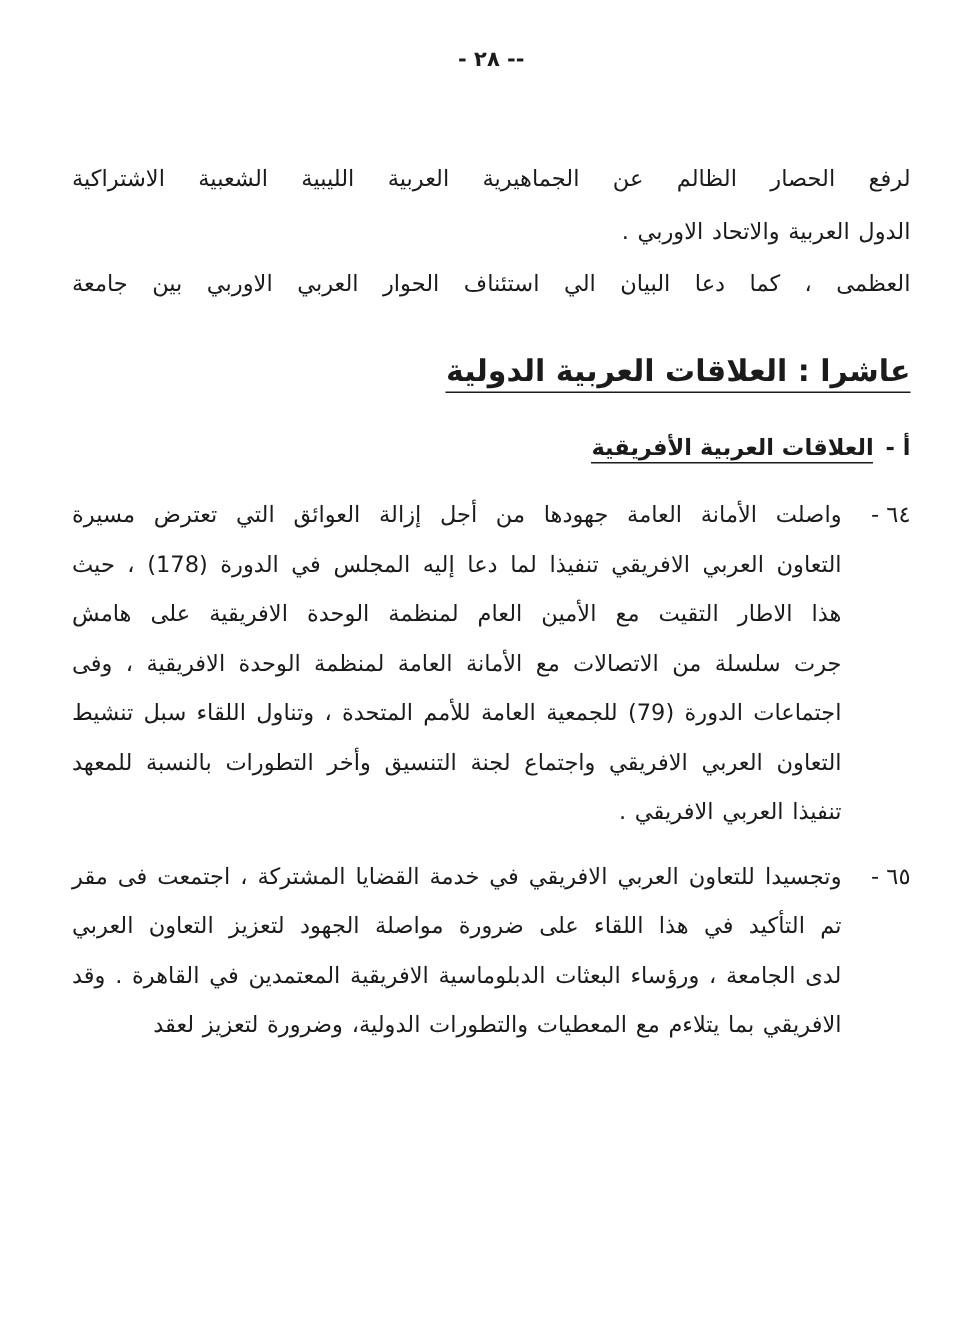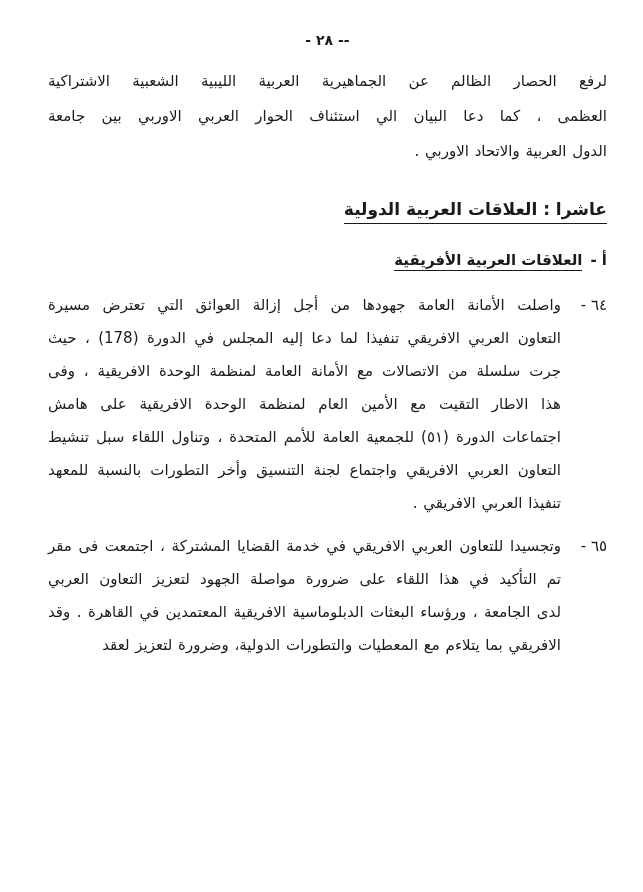--- a/index.html
+++ b/index.html
@@ -21,37 +21,37 @@
   }
   .page-number {
     direction: ltr;
     text-align: center;
     font-size: 14px;
     line-height: 20px;
     letter-spacing: 2px;
     font-weight: bold;
   }
   .intro {
-    margin-top: 14px;
+    margin-top: 52px;
     font-size: 15px;
     line-height: 35px;
   }
   .ln {
     text-align: justify;
     text-align-last: justify;
     word-spacing: 1px;
   }
   .ln-last {
     text-align: right;
     text-align-last: right;
   }
   .heading {
     margin-top: 30px;
     text-align: right;
-    font-size: 17px;
+    font-size: 20px;
     font-weight: bold;
     line-height: 20px;
   }
   .heading .u {
     display: inline-block;
     border-bottom: 1.6px solid #1b1b1b;
     padding-bottom: 4px;
   }
   .subheading {
     margin-top: 26px;
@@ -89,40 +89,40 @@
 </style>
 </head>
 <body>
 
 <div class="page">
 
   <div class="page-number">- ٢٨ --</div>
 
   <div class="intro">
     <div class="ln">لرفع الحصار الظالم عن الجماهيرية العربية الليبية الشعبية الاشتراكية</div>
+    <div class="ln ln-last">الدول العربية والاتحاد الاوربي .</div>
     <div class="ln">العظمى ، كما دعا البيان الي استئناف الحوار العربي الاوربي بين جامعة</div>
-    <div class="ln ln-last">الدول العربية والاتحاد الاوربي .</div>
   </div>
 
   <div class="heading">
     <span class="u">عاشرا : العلاقات العربية الدولية</span>
   </div>
 
   <div class="subheading">
     <span class="marker">أ -</span><span class="u">العلاقات العربية الأفريقية</span>
   </div>
 
   <div class="item item-64">
     <div class="item-number">٦٤ -</div>
     <div class="item-body">
       <div class="ln">واصلت الأمانة العامة جهودها من أجل إزالة العوائق التي تعترض مسيرة</div>
       <div class="ln">التعاون العربي الافريقي تنفيذا لما دعا إليه المجلس في الدورة (178) ، حيث</div>
+      <div class="ln">هذا الاطار التقيت مع الأمين العام لمنظمة الوحدة الافريقية على هامش</div>
       <div class="ln">جرت سلسلة من الاتصالات مع الأمانة العامة لمنظمة الوحدة الافريقية ، وفى</div>
-      <div class="ln">هذا الاطار التقيت مع الأمين العام لمنظمة الوحدة الافريقية على هامش</div>
-      <div class="ln">اجتماعات الدورة (٥١) للجمعية العامة للأمم المتحدة ، وتناول اللقاء سبل تنشيط</div>
+      <div class="ln">اجتماعات الدورة (79) للجمعية العامة للأمم المتحدة ، وتناول اللقاء سبل تنشيط</div>
       <div class="ln">التعاون العربي الافريقي واجتماع لجنة التنسيق وأخر التطورات بالنسبة للمعهد</div>
       <div class="ln ln-last">تنفيذا العربي الافريقي .</div>
     </div>
   </div>
 
   <div class="item item-65">
     <div class="item-number">٦٥ -</div>
     <div class="item-body">
       <div class="ln">وتجسيدا للتعاون العربي الافريقي في خدمة القضايا المشتركة ، اجتمعت فى مقر</div>
       <div class="ln">تم التأكيد في هذا اللقاء على ضرورة مواصلة الجهود لتعزيز التعاون العربي</div>

